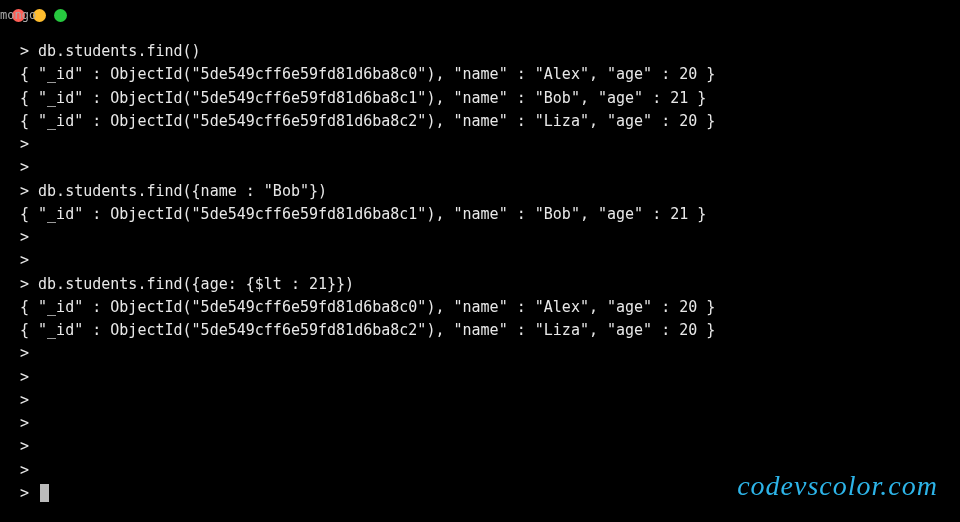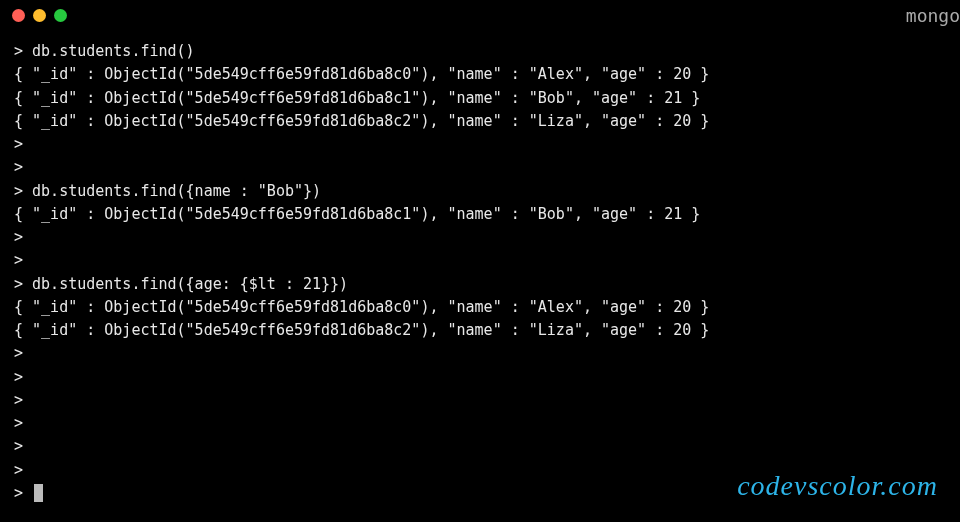--- a/index.html
+++ b/index.html
@@ -34,29 +34,30 @@
       height: 13px;
       border-radius: 50%;
     }
     .tl-red { background: #ff5f56; }
     .tl-yellow { background: #ffbd2e; }
     .tl-green { background: #27c93f; }
     .title {
       position: absolute;
       left: 0;
       right: 0;
-      text-align: right;
+      text-align: left;
       color: #aaa;
-      font-size: 18px;
+      font-size: 12px;
       pointer-events: none;
     }
     .terminal {
       padding: 10px 24px 0 14px;
       line-height: 1.55;
       white-space: pre;
+      margin-left: 6px;
     }
     .line {
       display: block;
     }
     .prompt {
       color: #e8e8e8;
     }
     .cursor {
       display: inline-block;
       width: 9px;

